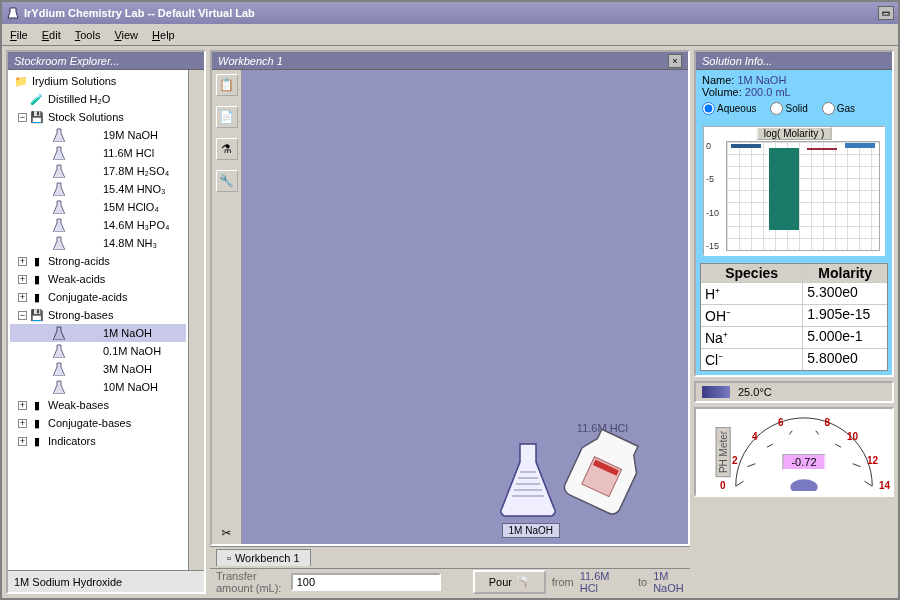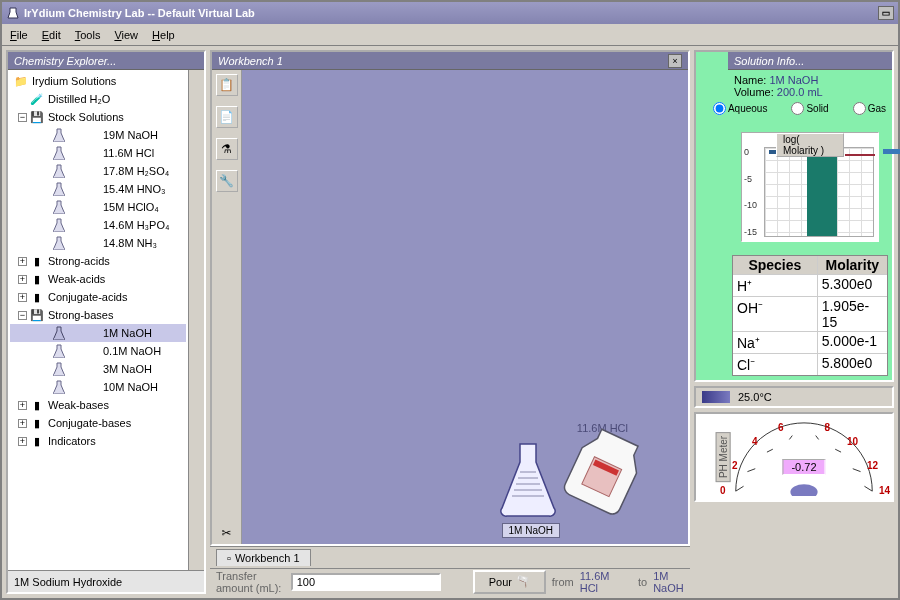--- a/index.html
+++ b/index.html
@@ -35,26 +35,26 @@
     .wb-canvas { flex:1; background:#9393c0; position:relative; }
     .wb-tabs { height:22px; background:#d4d0c8; border-top:1px solid #888; display:flex;align-items:center;padding-left:6px;}
     .wb-tab { background:#e4e4e4; border:1px solid #888;border-bottom:none;padding:2px 10px;font-size:11px;display:flex;align-items:center;gap:4px;}
     .transfer-bar { height:26px; background:#d4d0c8; display:flex; align-items:center; padding: 0 6px; gap:6px; font-size:11px; border-top:1px solid #888;}
     .transfer-bar input { width:150px; height:18px; border:2px inset #fff; padding:0 4px; font-size:11px;}
     .transfer-bar button { height:24px; padding:0 14px; border:2px outset #fff; background:#d4d0c8; font-size:11px; display:flex;align-items:center;gap:4px;}
     .from-txt,.to-txt { color:#4a4a88; }
     .lbl-gray { color:#666; }
     
     .info-panel { width:200px; display:flex; flex-direction:column; gap:4px;}
-    .solution-info { border:2px inset #fff; background:#86efac; display:flex;flex-direction:column;padding-left:32px; }
+    .solution-info { border:2px inset #fff; background:#7dd3fc; display:flex;flex-direction:column; }
     .info-body { padding:4px 6px; font-size:11px; color:#000; }
     .info-body .val { color:#3a3a88; }
-    .phase-radio { display:flex; gap:24px; margin-top:4px; font-size:10px; align-items:center;justify-content:flex-end;}
+    .phase-radio { display:flex; gap:14px; margin-top:4px; font-size:10px; align-items:center;}
     .phase-radio label { display:flex;align-items:center;gap:2px;}
-    .chart-box { border:1px inset #fff; background:#fff; margin:13px; height:110px; position:relative; }
+    .chart-box { border:1px inset #fff; background:#fff; margin:7px; height:130px; position:relative; }
     .chart-title-btn { position:absolute; top:0; left:50%; transform:translateX(-50%); background:#d4d0c8; border:1px outset #fff; padding:0 6px; font-size:10px; z-index:2;}
     .chart-grid { position:absolute; top:14px; left:22px; right:4px; bottom:4px; background: repeating-linear-gradient(to right, #ddd 0 1px, transparent 1px 12px), repeating-linear-gradient(to bottom, #ddd 0 1px, transparent 1px 12px); border:1px solid #aaa;}
     .chart-ylabels { position:absolute; left:2px; top:14px; bottom:4px; width:18px; font-size:9px; color:#333; display:flex;flex-direction:column;justify-content:space-between;}
     .bar { position:absolute; bottom:0; width:28px; }
     .species-table { margin:0 4px 4px 4px; border:1px solid #888; background:#fff; font-size:14px; }
     .species-table .row { display:flex; border-bottom:1px solid #ccc; }
     .species-table .row:last-child { border-bottom:none;}
     .species-table .hdr { background:#d4d0c8; font-weight:bold; text-align:center;}
     .species-table .c1 { width:55%; padding:1px 4px; border-right:1px solid #ccc;}
     .species-table .c2 { width:45%; padding:1px 4px;}
@@ -89,21 +89,21 @@
     <span><u>F</u>ile</span>
     <span><u>E</u>dit</span>
     <span><u>T</u>ools</span>
     <span><u>V</u>iew</span>
     <span><u>H</u>elp</span>
   </div>
 
   <div class="content">
 
     <div class="stockroom">
-      <div class="panel-title">Chemistry Explorer...</div>
+      <div class="panel-title">Stockroom Explorer...</div>
       <div style="flex:1;display:flex;min-height:0;">
         <div class="tree">
           <div class="tree-node">
             <span class="node-icon">📁</span>
             <span>Irydium Solutions</span>
           </div>
           <div class="tree-node tree-indent1">
             <span class="noticon"></span>
             <span class="node-icon">🧪</span>
             <span>Distilled H₂O</span>

